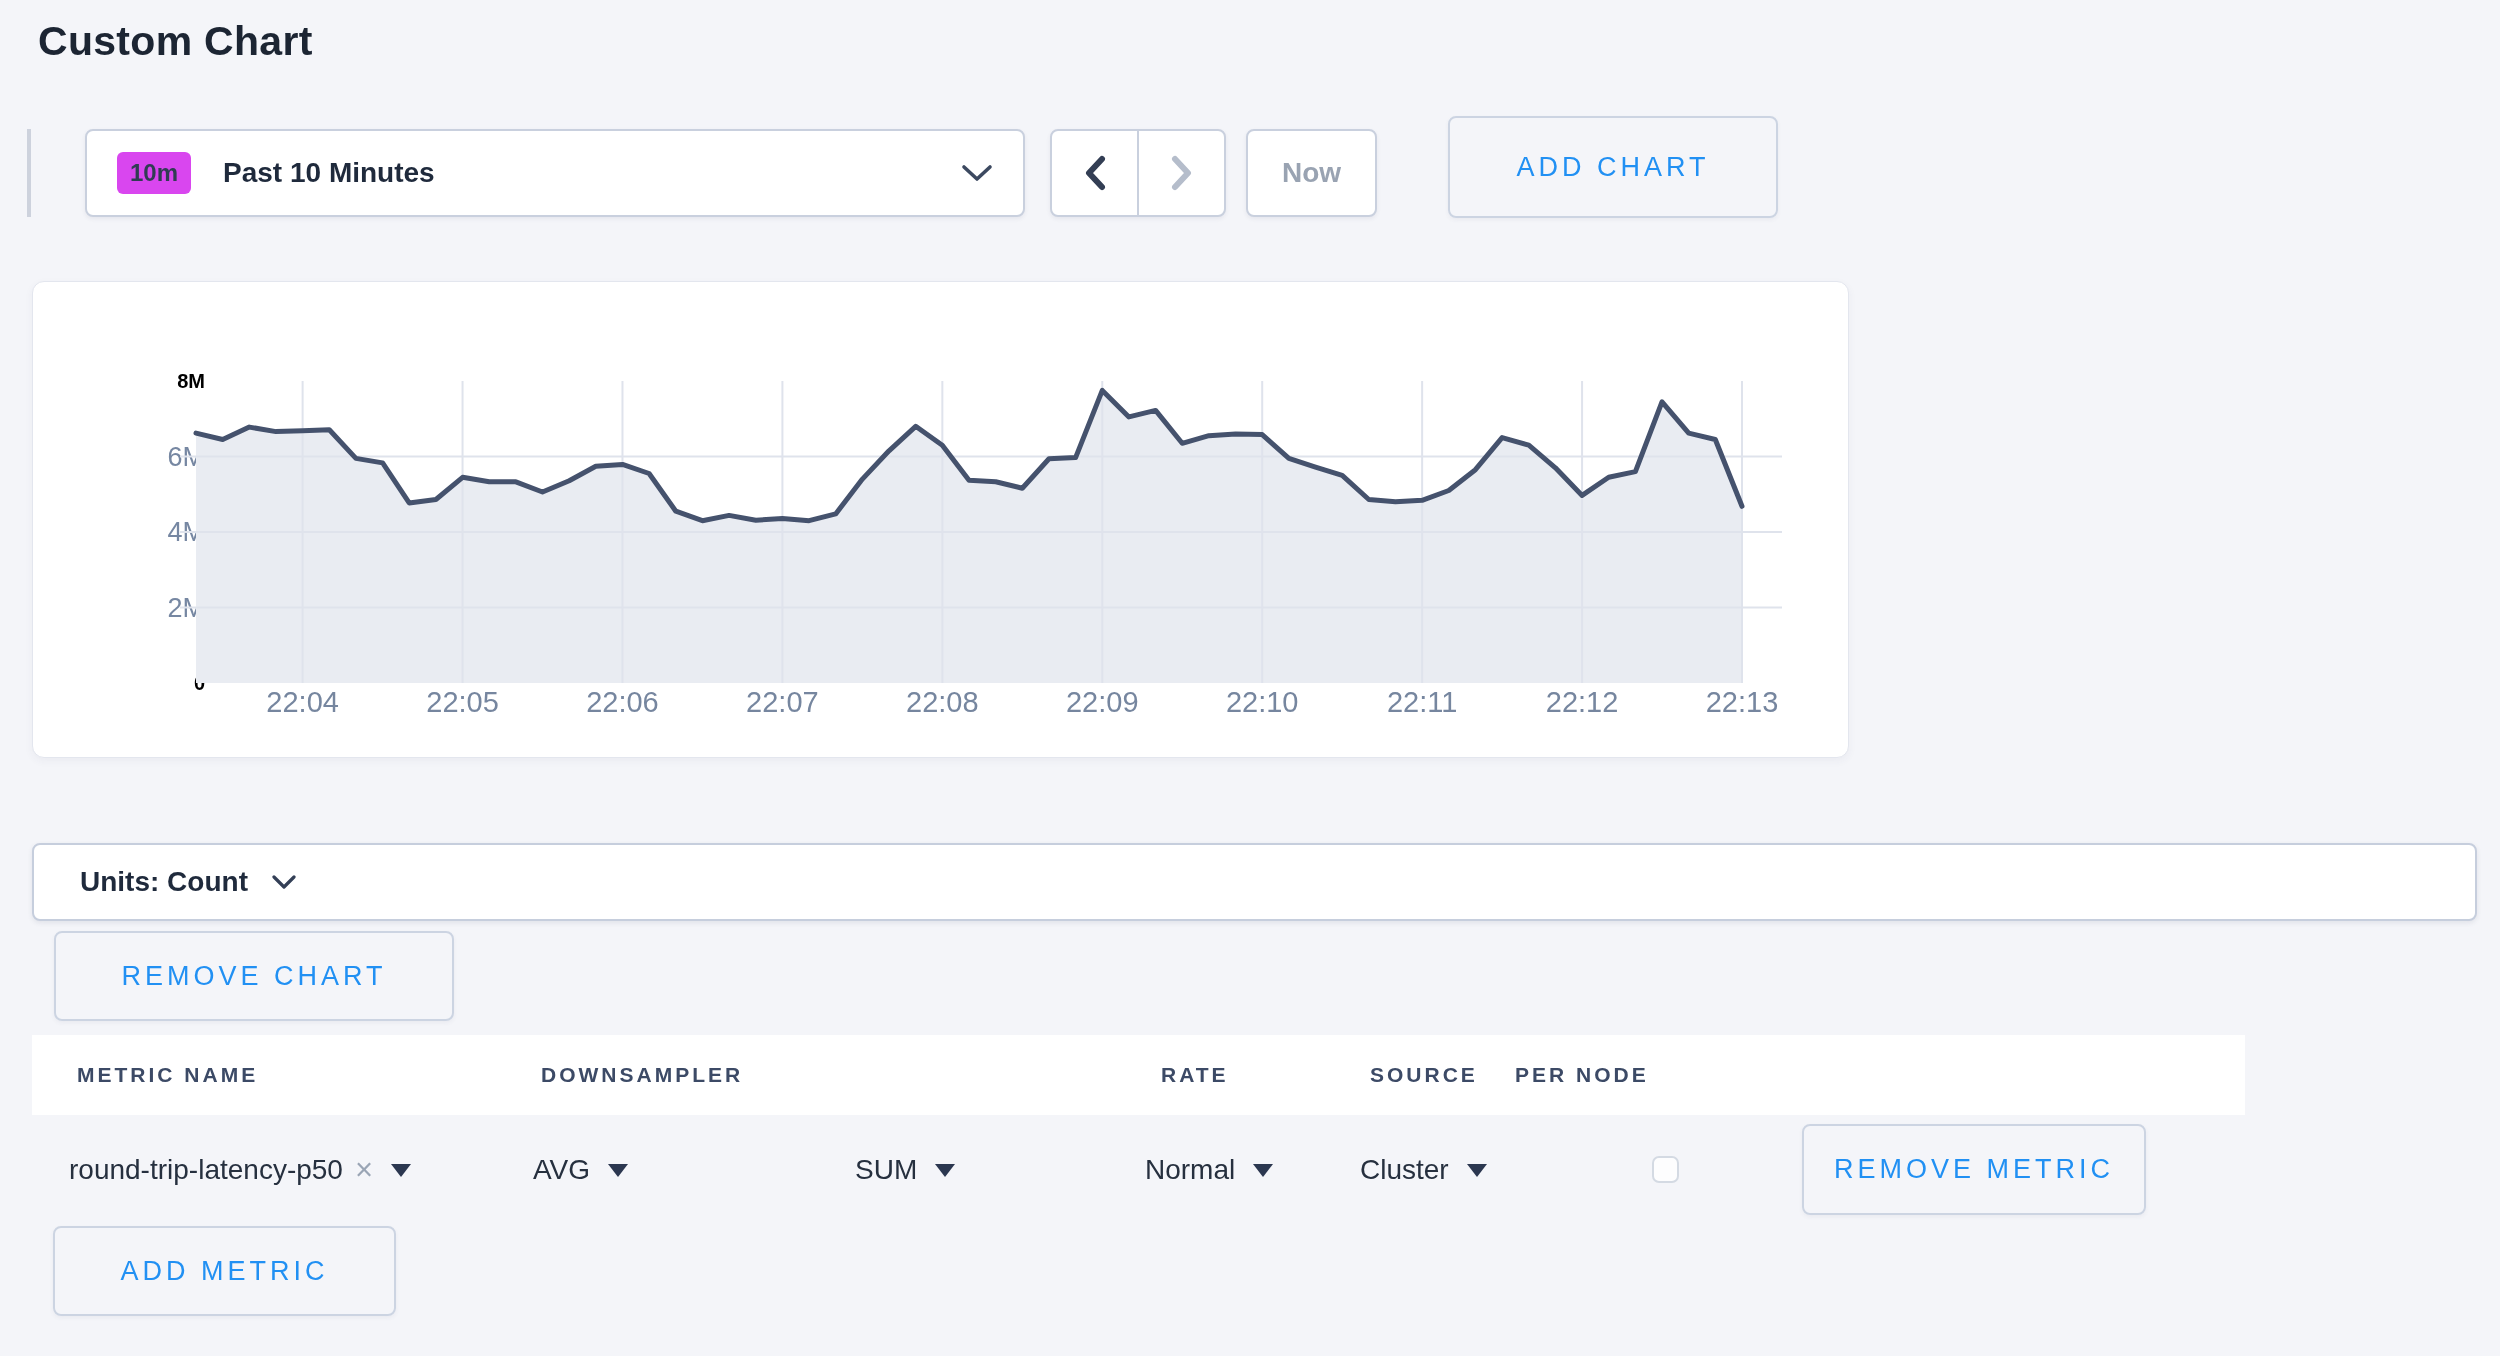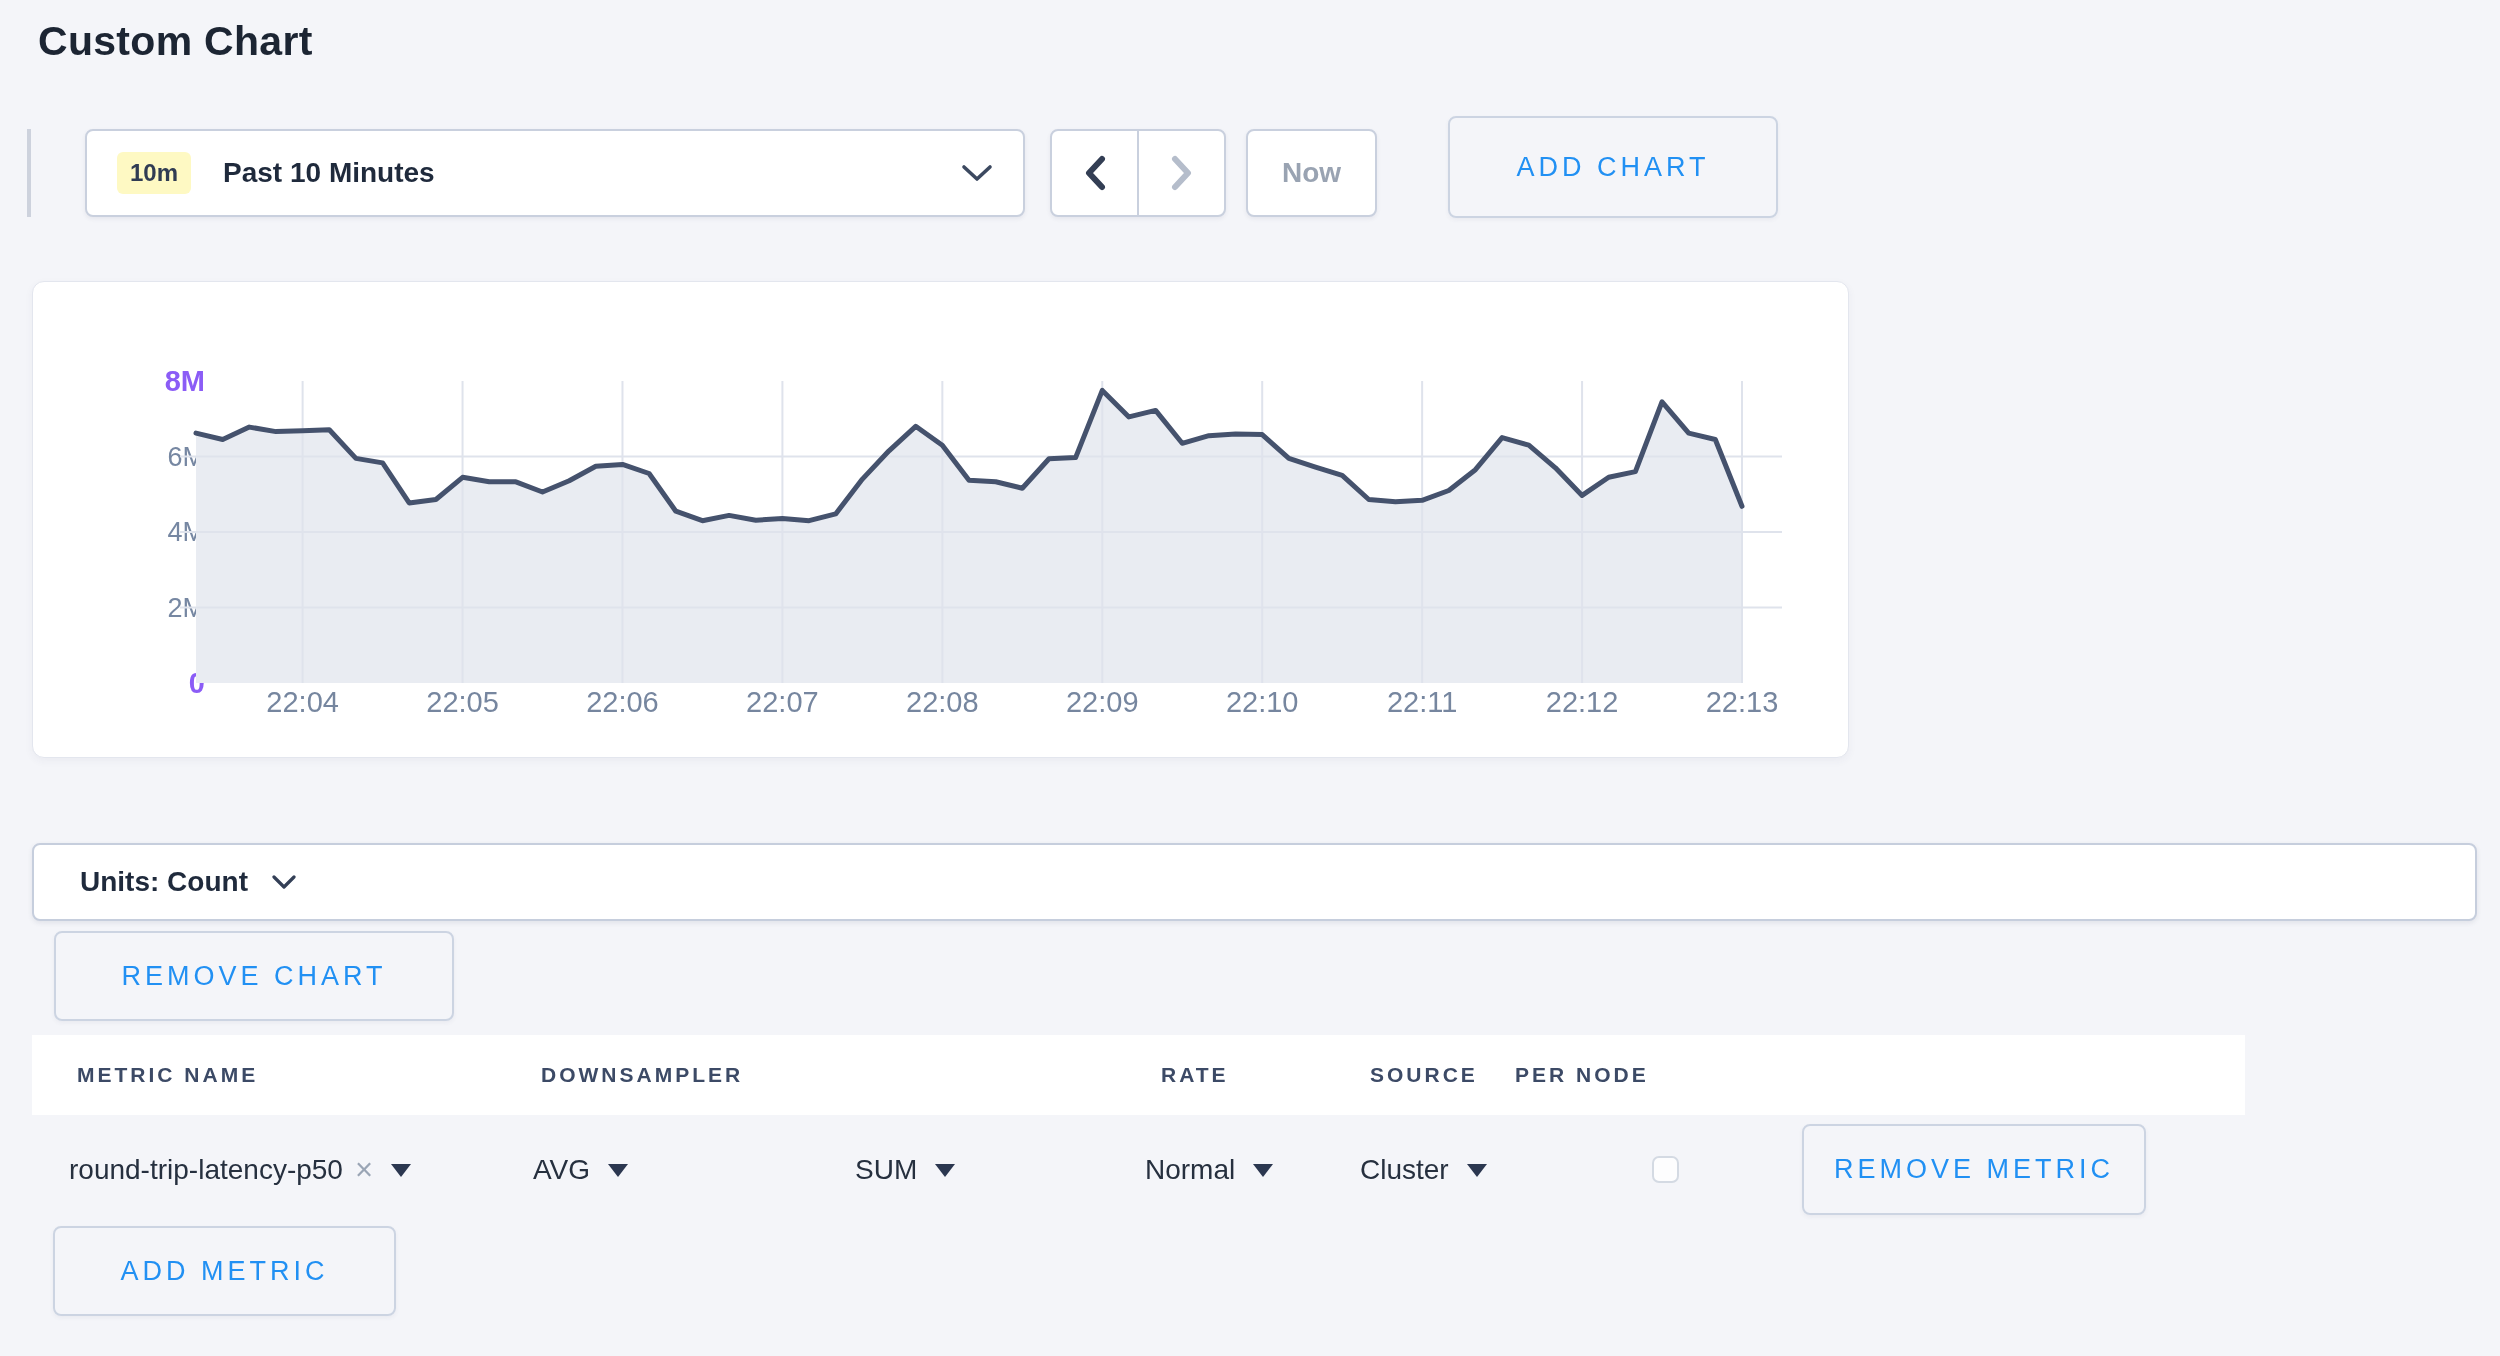--- a/index.html
+++ b/index.html
@@ -22,21 +22,21 @@
   .accent-divider{position:absolute;left:27px;top:129px;width:4px;height:88px;background:#cdd2dd;}
   .ctl{
     box-sizing:border-box;background:#fff;border:2px solid #c9d0de;border-radius:8px;
     box-shadow:0 2px 4px rgba(60,70,100,.08);
   }
   .time-select{
     position:absolute;left:85px;top:129px;width:940px;height:88px;
     display:flex;align-items:center;padding:0 30px;cursor:pointer;
   }
   .time-badge{
-    background:#fef9c3;color:#303c53;font-size:24px;font-weight:700;
+    background:#d946ef;color:#303c53;font-size:24px;font-weight:700;
     padding:9px 13px;border-radius:6px;line-height:1;
   }
   .time-label{margin-left:32px;font-size:28px;font-weight:700;color:#1f2a3c;}
   .time-select .chev{margin-left:auto;}
 
   .arrow-group{
     position:absolute;left:1050px;top:129px;height:88px;width:176px;
     display:flex;padding:0;overflow:hidden;
   }
   .arrow-btn{
@@ -67,21 +67,21 @@
     position:absolute;left:32px;top:281px;width:1815px;height:475px;
     background:#fff;border:1px solid #e3e6ee;border-radius:12px;
     box-shadow:0 3px 8px rgba(50,60,90,.05);
   }
   #chart-svg{position:absolute;left:163px;top:380px-;}
   #chart-svg{left:163px;top:99px;width:1546px;height:302px;overflow:visible;}
   .ytick{
     position:absolute;left:50px;width:122px;text-align:right;
     font-size:27px;color:#7687a2;line-height:34px;height:34px;
   }
-  .ytick.strong{font-size:29px;font-weight:700;color:#8b5cf6;}
+  .ytick.strong{font-size:20px;font-weight:700;color:#000000;}
   .xtick{
     position:absolute;top:404px;width:160px;text-align:center;
     font-size:29px;color:#76869f;
   }
 
   
   .units-bar{
     position:absolute;left:32px;top:843px;width:2445px;height:78px;
     background:#fff;border:2px solid #c6cedd;border-radius:8px;box-sizing:border-box;
     display:flex;align-items:center;padding:0 46px;cursor:pointer;

